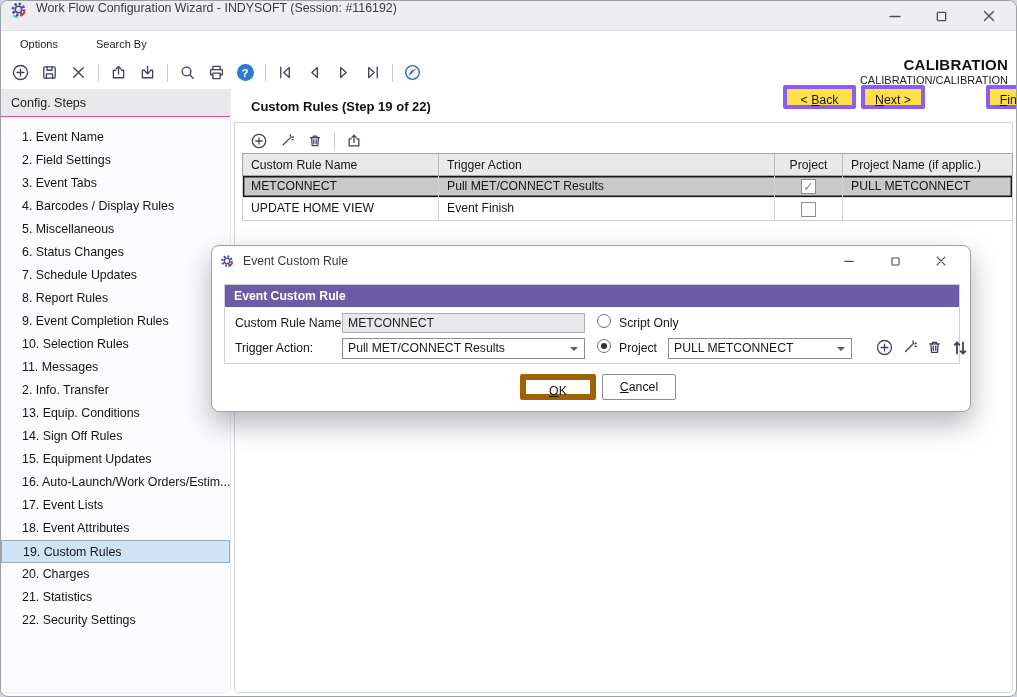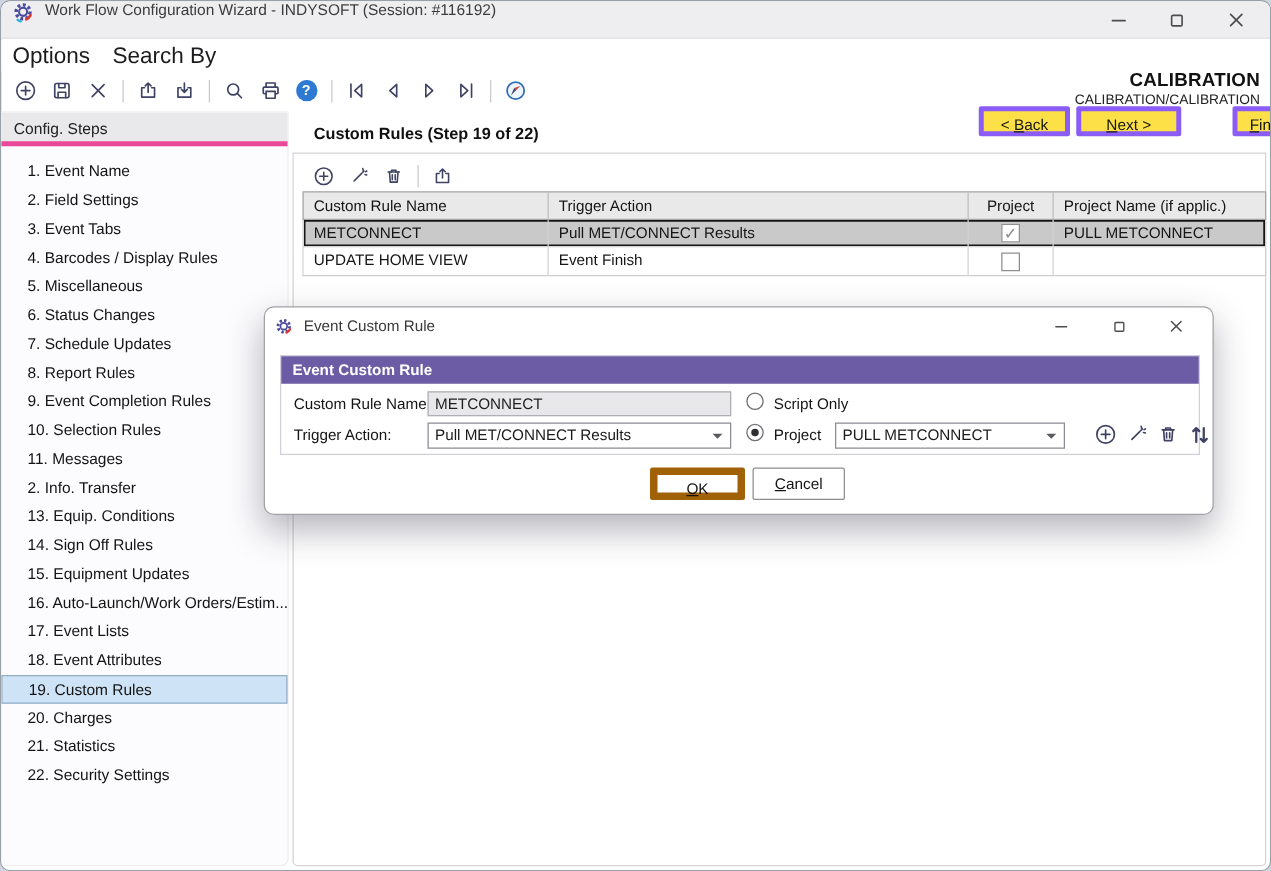--- a/index.html
+++ b/index.html
@@ -8,45 +8,45 @@
 
   
   .titlebar { position:absolute; left:0; top:0; width:100%; height:30px; background:#eeeef1; border-bottom:1px solid #e2e2e6; display:flex; }
   .app-icon { margin-left:9px; width:18px; height:18px; display:inline-flex; }
   .win-title { margin-left:8px; font-size:12.4px; color:#3c3c3e; }
   .win-controls { position:absolute; right:4px; top:0; height:30px; display:flex; }
   .win-btn { width:47px; height:30px; display:flex; align-items:center; justify-content:center; color:#4c4c4c; cursor:default; }
 
   
   .menubar { position:absolute; left:0; top:31px; width:100%; height:25px; background:#fff; display:flex; align-items:center; }
-  .menu-item { padding:0 9px; font-size:18px; color:#1c1c1e; height:25px; line-height:25px; }
+  .menu-item { padding:0 19px; font-size:11px; color:#1c1c1e; height:25px; line-height:25px; }
 
   
   .toolbar { position:absolute; left:0; top:56px; height:31px; display:flex; align-items:center; padding-left:7px; }
   .tb { width:24px; height:24px; display:flex; align-items:center; justify-content:center; margin-right:5px; }
   .tsep { width:1px; height:18px; background:#c9c9cf; margin:0 7px 0 3px; }
   svg.ic { stroke:#3e4263; fill:none; stroke-width:1.4; stroke-linecap:round; stroke-linejoin:round; }
   .help-badge { width:17px; height:17px; border-radius:50%; background:#2e7ad2; color:#fff; font-size:11.5px; font-weight:bold; display:flex; align-items:center; justify-content:center; }
 
   
   .ctx-title { position:absolute; right:8px; top:55px; font-size:15px; font-weight:bold; color:#111; letter-spacing:.2px; }
   .ctx-sub { position:absolute; right:8px; top:73px; font-size:11px; color:#222; }
 
   
   .sidebar { position:absolute; left:0; top:88px; width:230px; height:604px; background:#fcfcfe; border:1px solid #ececf0; border-left:none; border-radius:0 0 6px 0; }
-  .side-head { height:27px; line-height:27px; background:#e9e9ec; border-bottom:4px solid #ec4899; padding-left:10px; font-size:12.5px; color:#222; }
+  .side-head { height:27px; line-height:27px; background:#e9e9ec; border-bottom:1px solid #ec4899; padding-left:10px; font-size:12.5px; color:#222; }
   .side-items { padding-top:9px; }
   .side-item { height:23px; line-height:23px; padding-left:21px; font-size:12.4px; color:#141414; white-space:nowrap; overflow:hidden; cursor:default; }
   .side-item.selected { background:#cfe3f6; border:1px solid #93adc4; }
 
   
   .step-title { position:absolute; left:250px; top:98px; font-size:13px; font-weight:bold; color:#111; }
   .nav-btn { position:absolute; top:84px; height:24px; background:#fde047; border:4px solid #8b5cf6; border-radius:2px; font-size:12.3px; color:#141414; text-align:center; line-height:22px; font-family:"Liberation Sans",sans-serif; }
   .btn-back { left:782px; width:73px; }
-  .btn-next { left:860px; width:84px; }
+  .btn-next { left:860px; width:64px; }
   .btn-finished { left:937px; width:74px;margin-left:48px; }
 
   
   .panel { position:absolute; left:233px; top:121px; width:779px; height:571px; background:#fff; border:1px solid #d4d4d8; border-radius:0 0 4px 4px; }
   .panel-toolbar { position:absolute; left:12px; top:6px; display:flex; align-items:center; }
   .panel-toolbar .tb { margin-right:4px; }
 
   .table { position:absolute; left:7px; top:30px; width:771px; font-size:12.2px; color:#161616; }
   .thead { display:flex; height:23px; line-height:22px; background:#e9e9e9; border:1px solid #a6a6a6; }
   .tbody { border:1px solid #cfcfcf; border-top:none; }

